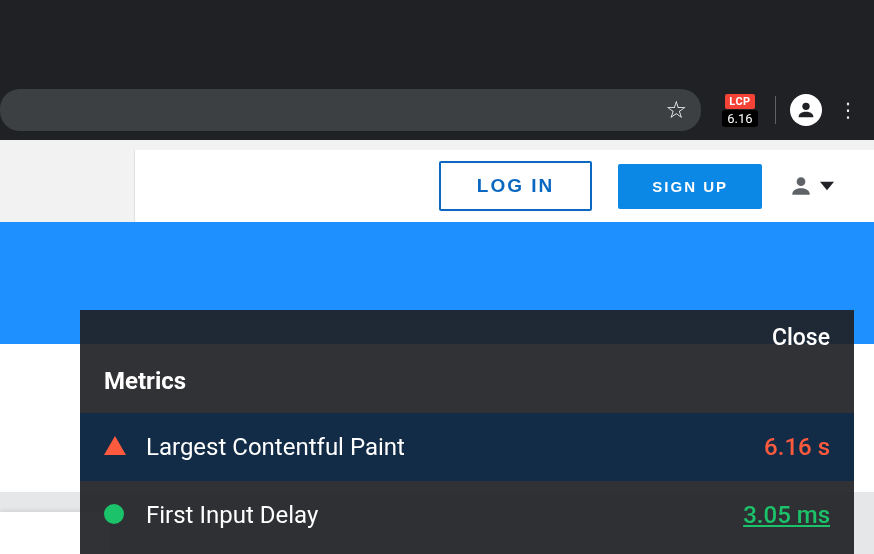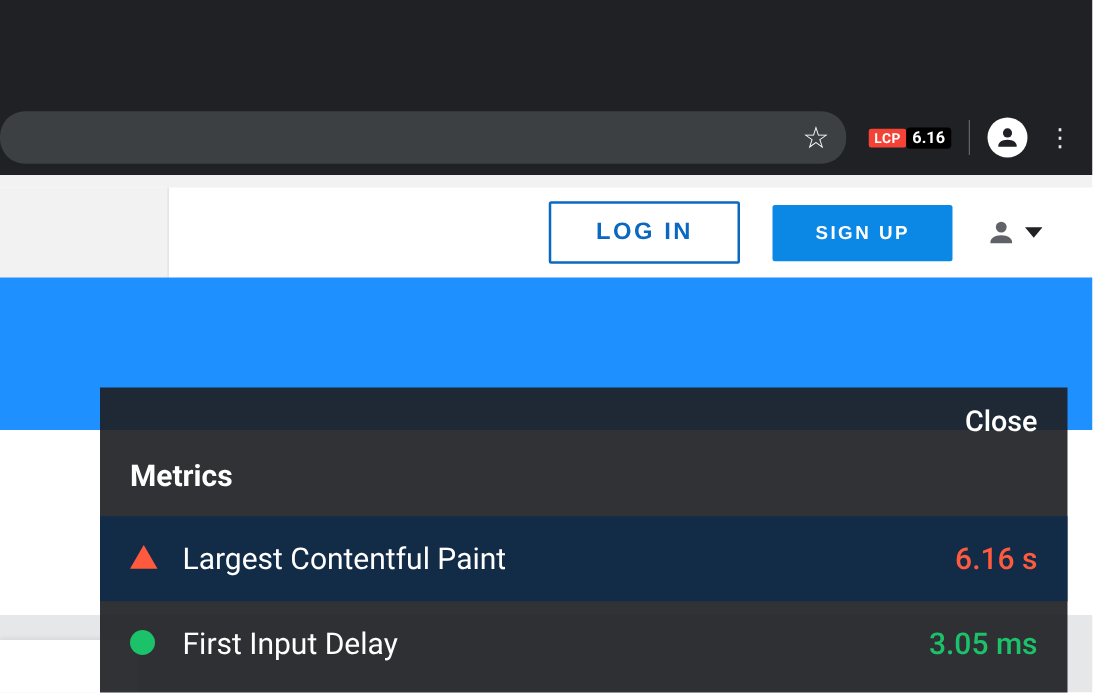--- a/index.html
+++ b/index.html
@@ -37,40 +37,40 @@
       justify-content: flex-end;
       padding-right: 14px;
     }
     .star-icon {
       color: #fff;
       font-size: 24px;
       line-height: 1;
     }
     .ext-badge {
       display: flex;
-      flex-direction: row;
+      flex-direction: column;
       align-items: center;
       justify-content: center;
       padding: 2px 0;
       min-width: 42px;
     }
     .ext-badge .lcp {
       background: #f44336;
       color: #fff;
       font-size: 11px;
       font-weight: 700;
       padding: 1px 4px;
       border-radius: 2px;
       letter-spacing: .5px;
     }
     .ext-badge .val {
       background: #000;
       color: #fff;
       font-size: 13px;
-      font-weight: 700;
+      font-weight: 400;
       padding: 1px 5px;
       border-radius: 3px;
       margin-top: 1px;
     }
     .toolbar-divider {
       width: 1px;
       height: 28px;
       background: #5f6368;
       margin: 0 6px;
     }
@@ -221,21 +221,21 @@
       border-bottom: 19px solid #ff5a3d;
     }
     .circle-green {
       width: 20px; height: 20px;
       border-radius: 50%;
       background: #1bc26a;
     }
     .metric-label { flex: 1; color: #fff; }
     .metric-value { font-weight: 500; }
     .val-red { color: #ff5a3d; }
-    .val-green { color: #1bc26a; }
+    .val-green { color: #1bc26a; text-decoration: underline; }
   </style>
 </head>
 <body>
 
 <div class="browser-chrome"></div>
 
 <div class="omnibox-row">
   <div class="omnibox">
     <span class="star-icon">☆</span>
   </div>

